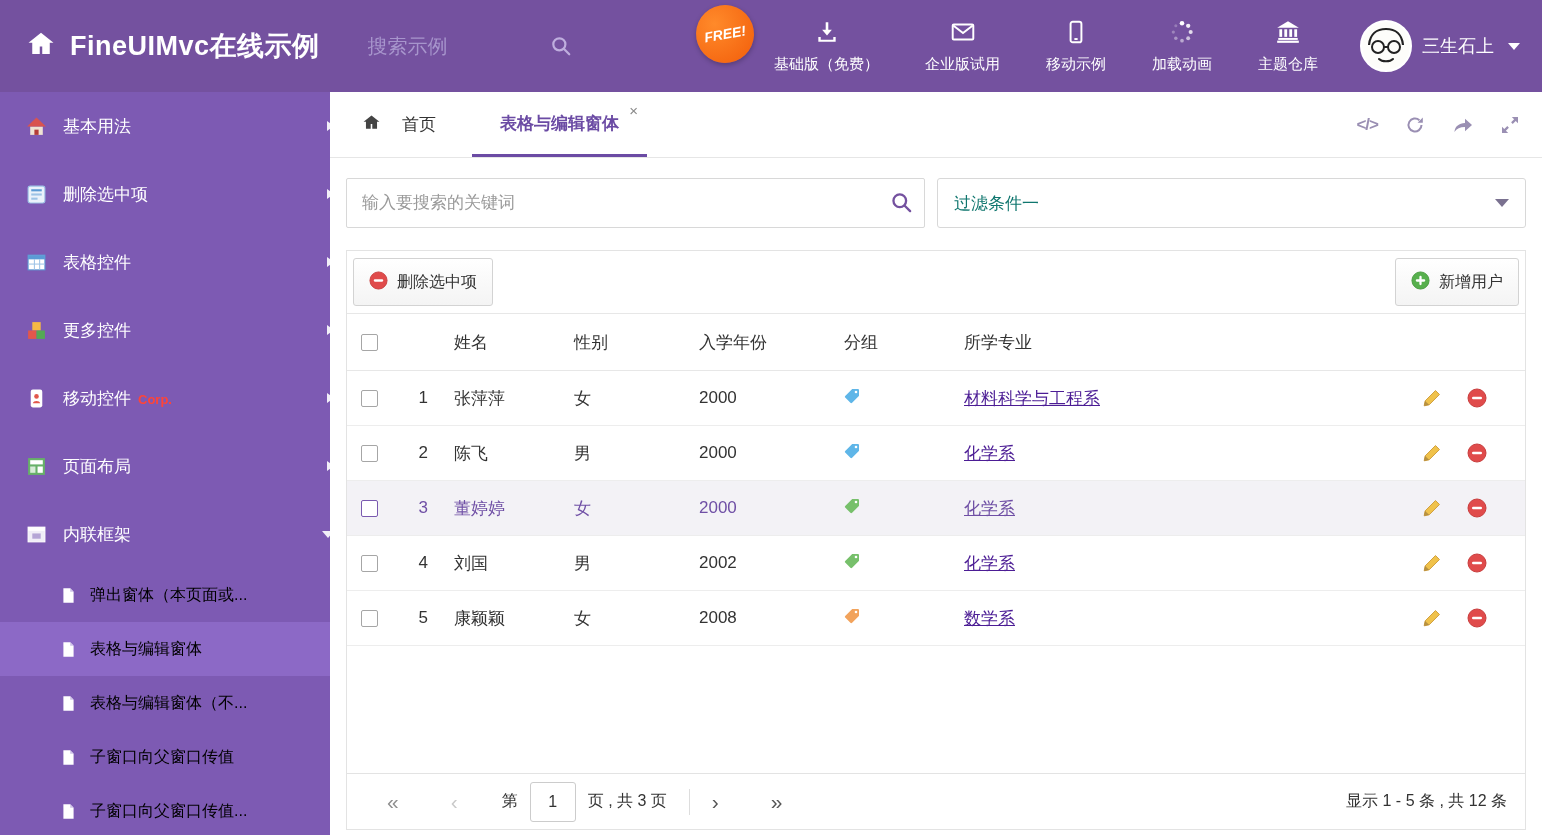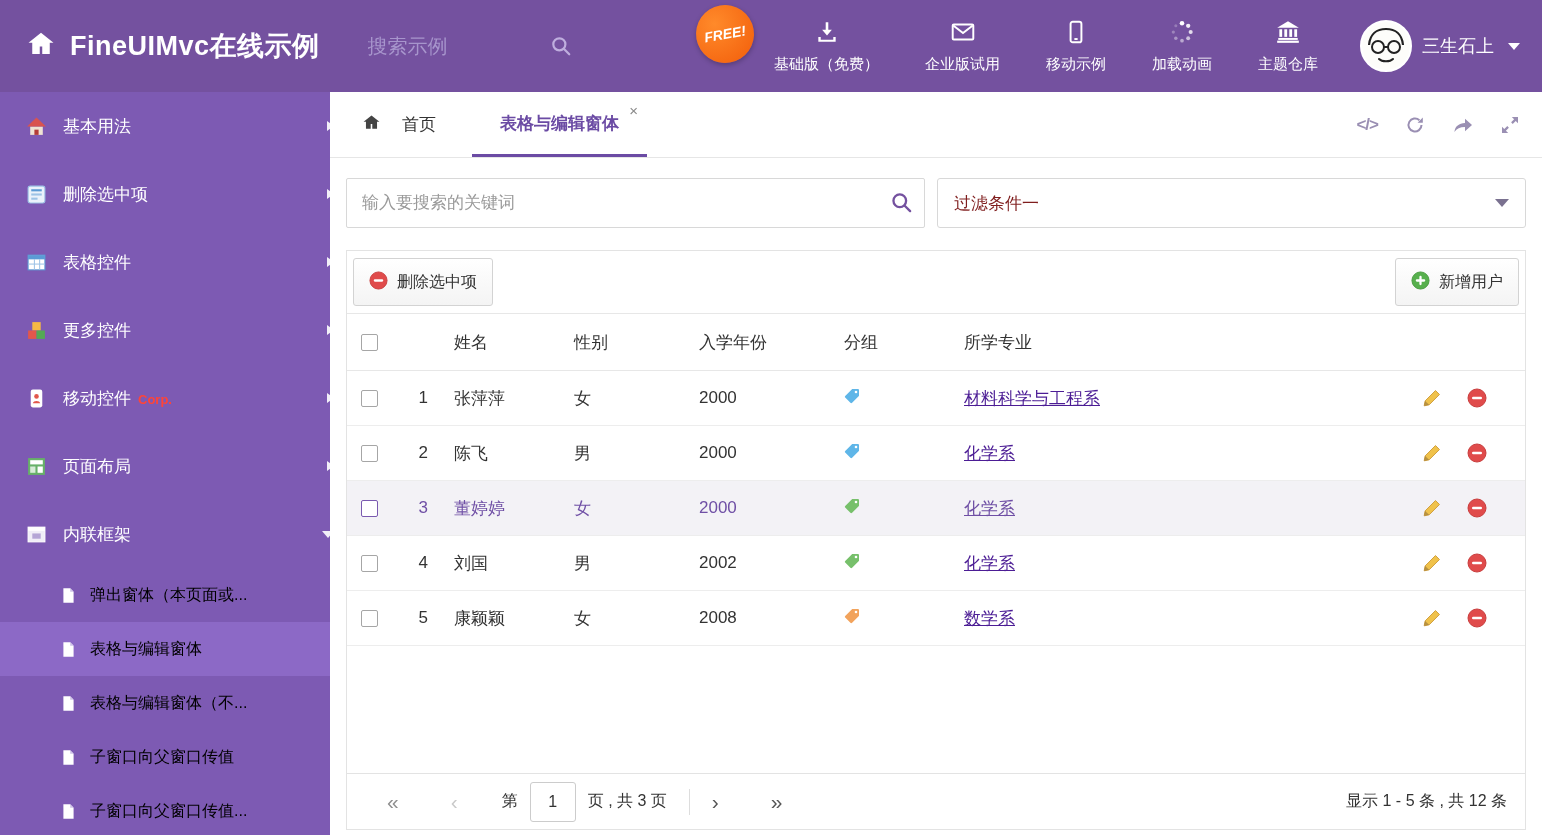--- a/index.html
+++ b/index.html
@@ -41,21 +41,21 @@
   .tab.active { margin-left:22px; padding:0 28px; color:#6b4ba4; font-weight:bold; border-bottom:3px solid #6b4ba4; position:relative; }
   .tab-close { position:absolute; top:10px; right:9px; color:#8a8a8a; font-size:15px; font-weight:normal; cursor:pointer; }
   .tab-tools { margin-left:auto; display:flex; align-items:center; gap:27px; padding-right:22px; }
   .tool { color:#9a8fb3; cursor:pointer; display:flex; align-items:center; font-size:17px; font-weight:bold; letter-spacing:-1px; }
 
   .filter-row { display:flex; gap:12px; margin:20px 16px 0; }
   .search-box { position:relative; width:579px; flex:none; }
   .search-box input { width:100%; height:50px; border:1px solid #d8d8d8; border-radius:2px; padding:0 46px 0 15px; font-size:17px; color:#333; outline:none; }
   .search-box input::placeholder { color:#9a9a9a; }
   .search-btn { position:absolute; right:12px; top:13px; cursor:pointer; display:flex; }
-  .dropdown { flex:1; height:50px; border:1px solid #d8d8d8; border-radius:3px; display:flex; align-items:center; padding:0 16px; font-size:17px; color:#7f1d1d; cursor:pointer; }
+  .dropdown { flex:1; height:50px; border:1px solid #d8d8d8; border-radius:3px; display:flex; align-items:center; padding:0 16px; font-size:17px; color:#0f766e; cursor:pointer; }
   .dd-caret { margin-left:auto; width:0; height:0; border-left:7px solid transparent; border-right:7px solid transparent; border-top:8px solid #7a7190; }
 
   .panel { margin:22px 16px 0; border:1px solid #e3e3e3; height:580px; display:flex; flex-direction:column; background:#fff; }
   .gtoolbar { display:flex; justify-content:space-between; padding:7px 6px; }
   .gbtn { display:flex; align-items:center; gap:9px; height:48px; padding:0 15px; border:1px solid #d3d3d3; border-radius:3px;
     background:linear-gradient(#ffffff,#f4f4f4); font-size:16px; color:#333; cursor:pointer; }
 
   table.grid { width:100%; border-collapse:collapse; table-layout:fixed; }
   .grid thead tr { height:57px; border-top:1px solid #e7e7e7; border-bottom:1px solid #e7e7e7; }
   .grid tbody tr { height:55px; border-bottom:1px solid #ededed; }

